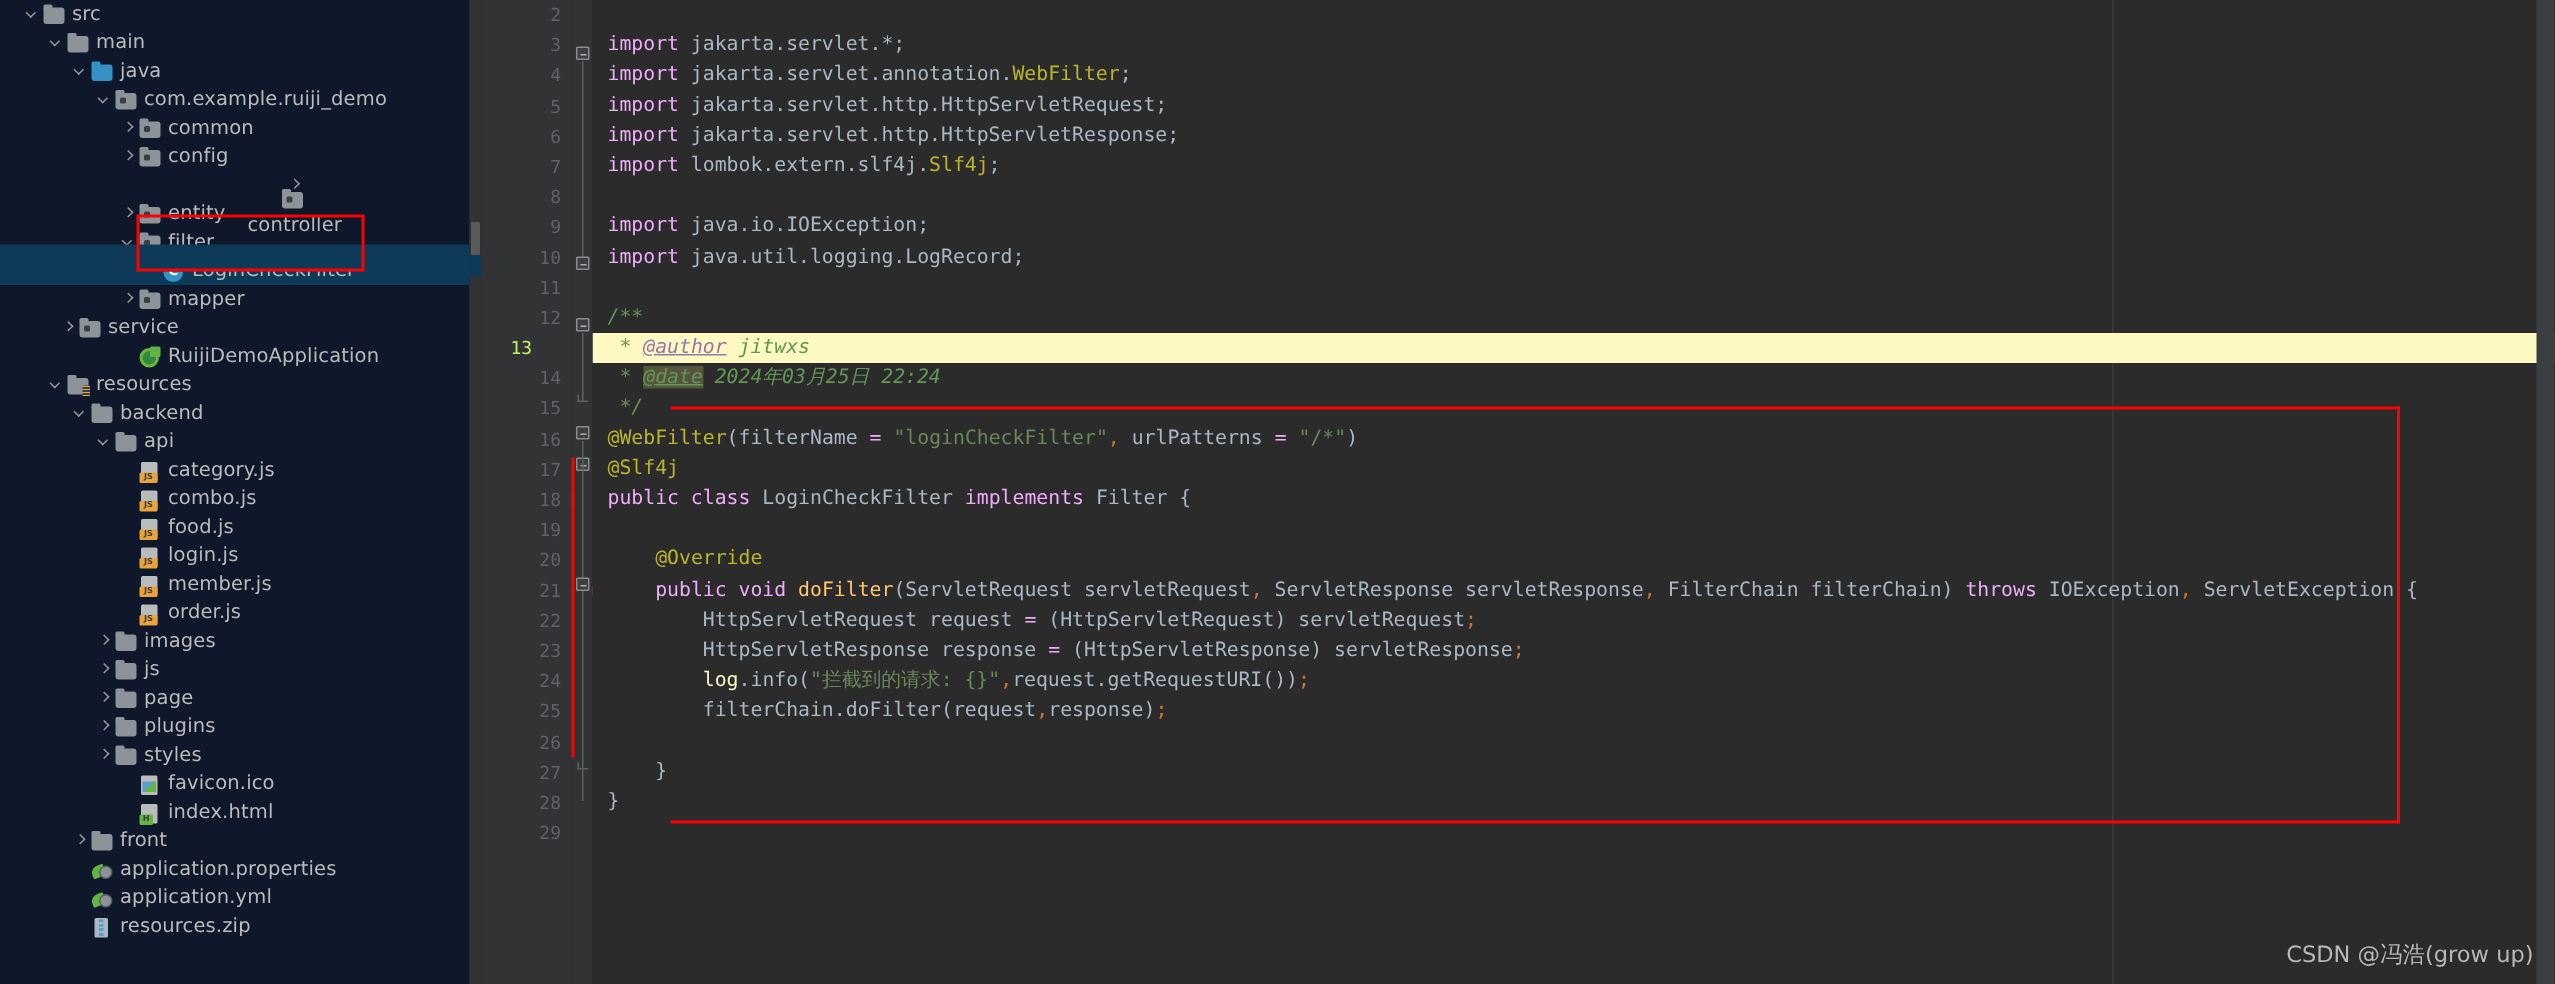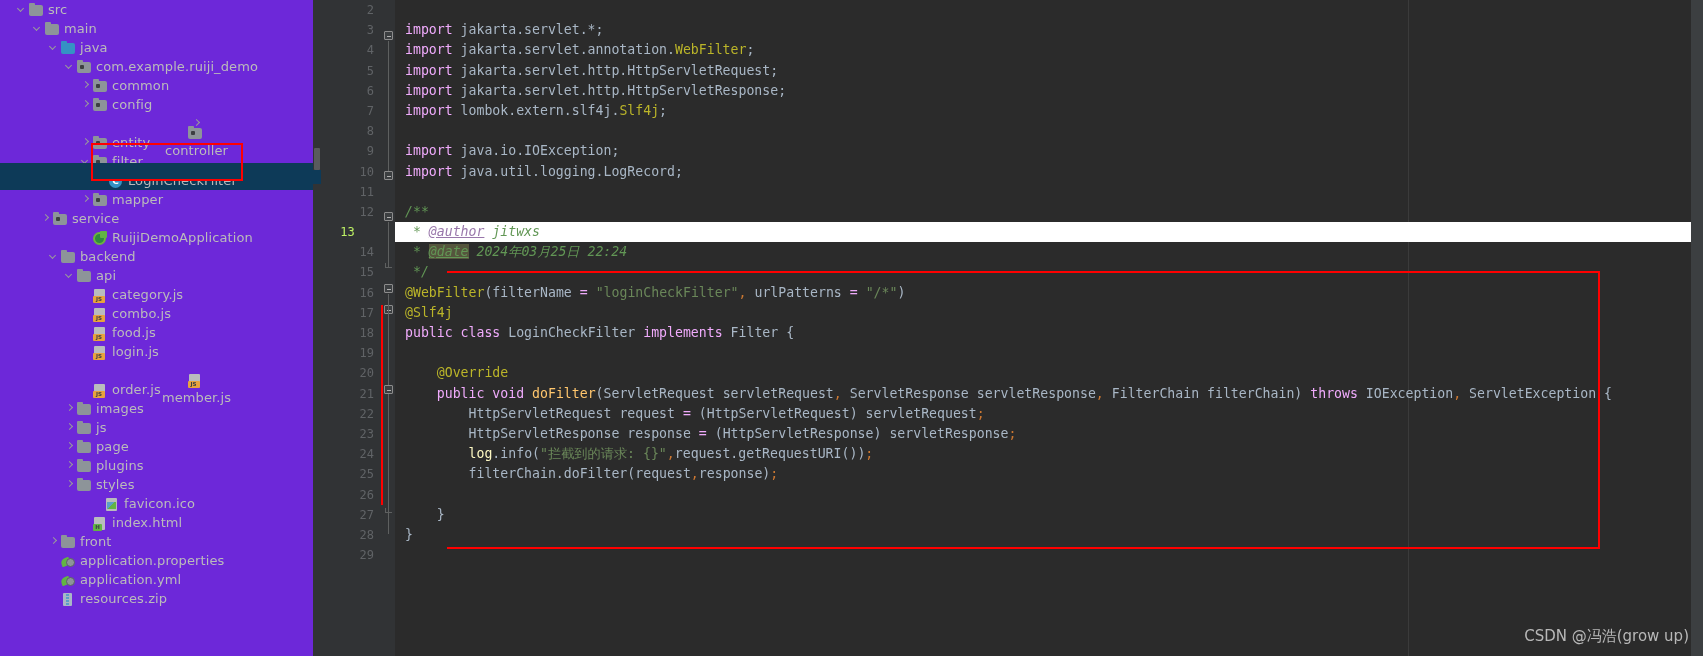--- a/index.html
+++ b/index.html
@@ -14,21 +14,21 @@
     position: relative;
     width: 1703px; height: 656px;
     display: flex;
     background: #3c3f41;
   }
 
   
   #project-tree {
     width: 313px;
     height: 656px;
-    background: #6d28d9;
+    background: #0f172a;
     position: relative;
     overflow: hidden;
     flex: 0 0 313px;
     padding-top: 0px;
   }
   .tree-row {
     height: 19px;
     line-height: 19px;
     display: flex;
     align-items: center;
@@ -326,21 +326,21 @@
   .code-line {
     height: 20.2px;
     line-height: 20.2px;
     font-family: "DejaVu Sans Mono", monospace;
     font-size: 13.2px;
     color: #a9b7c6;
     white-space: pre;
     padding-left: 10px;
     position: relative;
   }
-  .code-line.hl { background: #ffffff; }
+  .code-line.hl { background: #fef9c3; }
   .k  { color: #f0abfc; }        
   .an { color: #bbb529; }        
   .st { color: #6a8759; }        
   .cm { color: #629755; font-style: italic; }  
   .tg { color: #9876aa; font-style: italic; text-decoration: underline; } 
   .tgh{ color: #629755; font-style: italic; text-decoration: underline; background:#55553d; }
   .fld{ color: #fef9c3; }        
   .mt { color: #ffc66d; }
   .def{ color: #a9b7c6; }
   .sep{ color: #cc7832; }
@@ -468,20 +468,27 @@
           </span>
           <span class="tw-label">service</span>
         </div>
         <div class="tree-row" style="padding-left: 80px;">
           <span class="tw-arrow "></span>
           <span class="tw-icon">
             <span class="ic-spring"></span>
           </span>
           <span class="tw-label">RuijiDemoApplication</span>
         </div>
+        <div class="tree-row" style="padding-left: 32px;">
+          <span class="tw-arrow down"></span>
+          <span class="tw-icon">
+            <span class="ic-folder-res"></span>
+          </span>
+          <span class="tw-label">resources</span>
+        </div>
         <div class="tree-row" style="padding-left: 48px;">
           <span class="tw-arrow down"></span>
           <span class="tw-icon">
             <span class="ic-folder-gray"></span>
           </span>
           <span class="tw-label">backend</span>
         </div>
         <div class="tree-row" style="padding-left: 64px; align-items: center;">
           <span class="tw-arrow down"></span>
           <span class="tw-icon">
@@ -510,21 +517,21 @@
           </span>
           <span class="tw-label">food.js</span>
         </div>
         <div class="tree-row" style="padding-left: 80px;">
           <span class="tw-arrow "></span>
           <span class="tw-icon">
             <span class="ic-js"></span>
           </span>
           <span class="tw-label">login.js</span>
         </div>
-        <div class="tree-row" style="padding-left: 80px; flex-direction: column;">
+        <div class="tree-row" style="padding-left: 80px;">
           <span class="tw-arrow "></span>
           <span class="tw-icon">
             <span class="ic-js"></span>
           </span>
           <span class="tw-label">member.js</span>
         </div>
         <div class="tree-row" style="padding-left: 80px;">
           <span class="tw-arrow "></span>
           <span class="tw-icon">
             <span class="ic-js"></span>
@@ -559,21 +566,21 @@
           </span>
           <span class="tw-label">plugins</span>
         </div>
         <div class="tree-row" style="padding-left: 64px;">
           <span class="tw-arrow right"></span>
           <span class="tw-icon">
             <span class="ic-folder-gray"></span>
           </span>
           <span class="tw-label">styles</span>
         </div>
-        <div class="tree-row" style="padding-left: 80px; margin-left: 12px;">
+        <div class="tree-row" style="padding-left: 80px;">
           <span class="tw-arrow "></span>
           <span class="tw-icon">
             <span class="ic-img"></span>
           </span>
           <span class="tw-label">favicon.ico</span>
         </div>
         <div class="tree-row" style="padding-left: 80px;">
           <span class="tw-arrow "></span>
           <span class="tw-icon">
             <span class="ic-html"></span>

